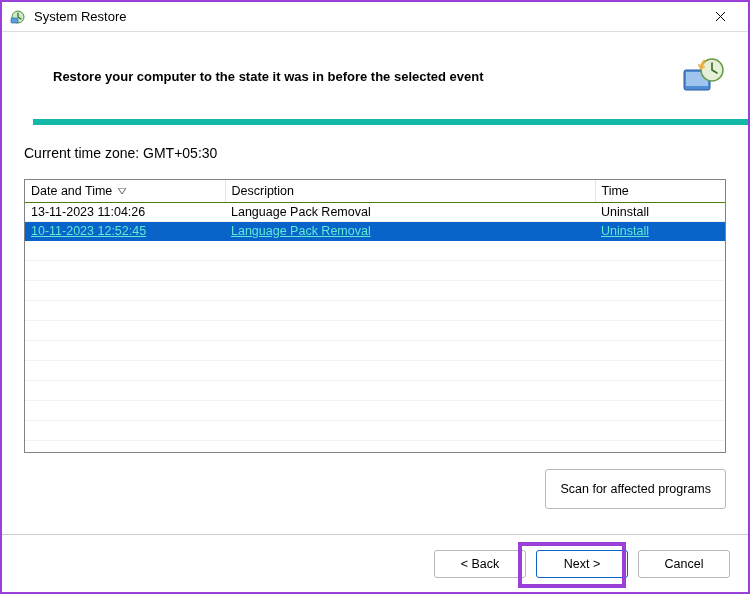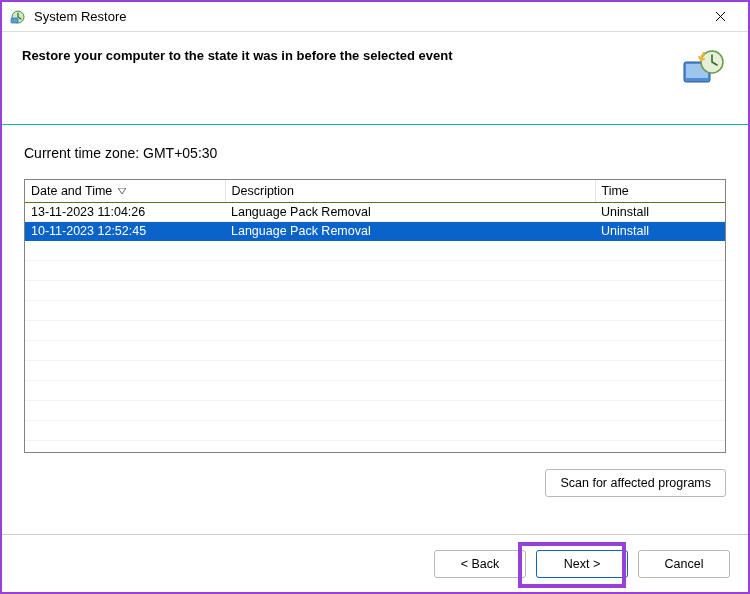--- a/index.html
+++ b/index.html
@@ -31,23 +31,24 @@
     }
     .close-btn {
       width: 40px; height: 28px;
       display: flex; align-items: center; justify-content: center;
       font-size: 14px;
       cursor: pointer;
     }
     .header-area {
       display: flex;
       padding: 14px 20px 14px 20px;
-      align-items: flex-start;
-      border-bottom: 1px solid #14b8a6;
+      align-items: center;
+      border-bottom: 6px solid #14b8a6;
       height: 93px;
+      margin-left: 31px;
     }
     .header-text {
       flex: 1;
       font-size: 13px;
       font-weight: 600;
       color: #000;
       padding-top: 2px;
     }
     .header-icon {
       width: 48px; height: 44px;
@@ -91,34 +92,35 @@
     tbody td {
       padding: 2px 6px;
       font-size: 12.5px;
       border-bottom: 1px solid #f2f2f2;
       height: 16px;
       white-space: nowrap;
       overflow: hidden;
     }
     tbody tr.selected td {
       background: #0a63c9;
-      color: #ffffff;
+      color: #5eead4;
       border-bottom: 1px solid #0a63c9;
+      text-decoration: underline;
     }
     tbody tr.empty td {
       height: 20px;
       border-bottom: 1px solid #f2f2f2;
     }
     .scan-row {
       display:flex; justify-content: flex-end;
       margin-top: 16px;
     }
     .scan-btn {
       font-size: 12.5px;
-      padding: 6px 14px;
+      padding: 12px 14px;
       background: #fff;
       border: 1px solid #b8b8b8;
       border-radius: 3px;
       cursor: pointer;
     }
     .footer {
       border-top: 1px solid #ccc;
       height: 58px;
       display: flex;
       align-items: center;

